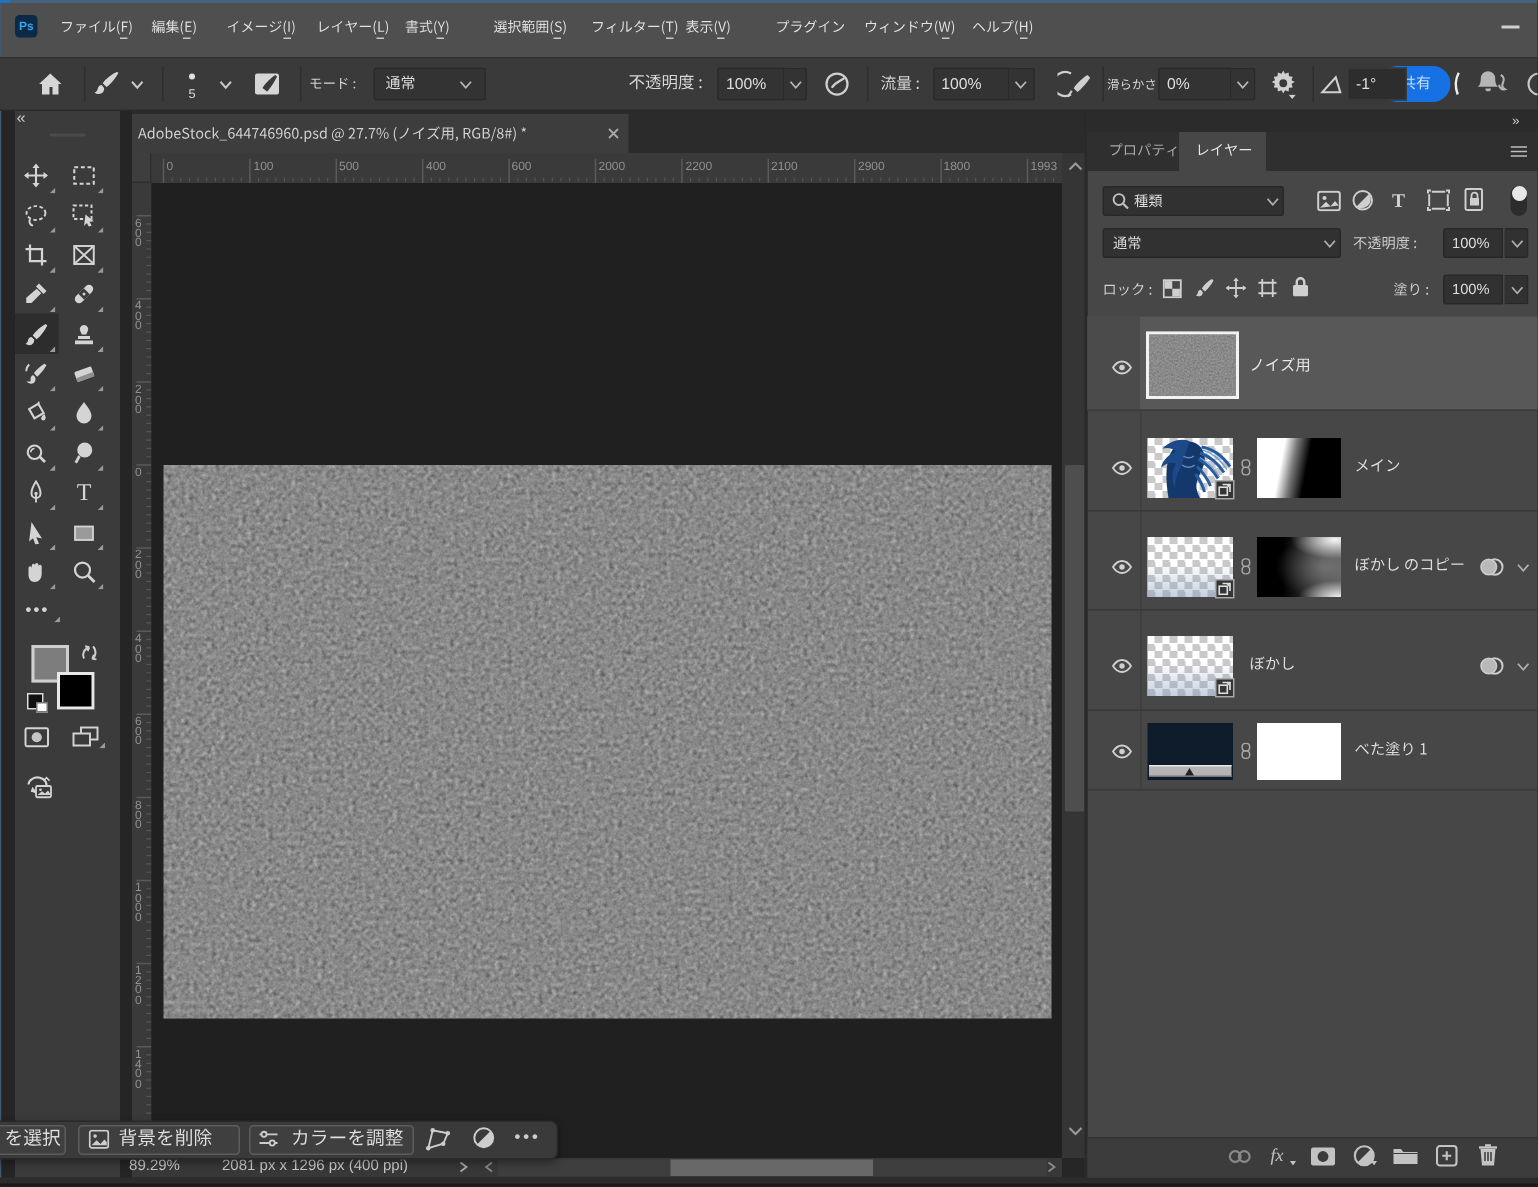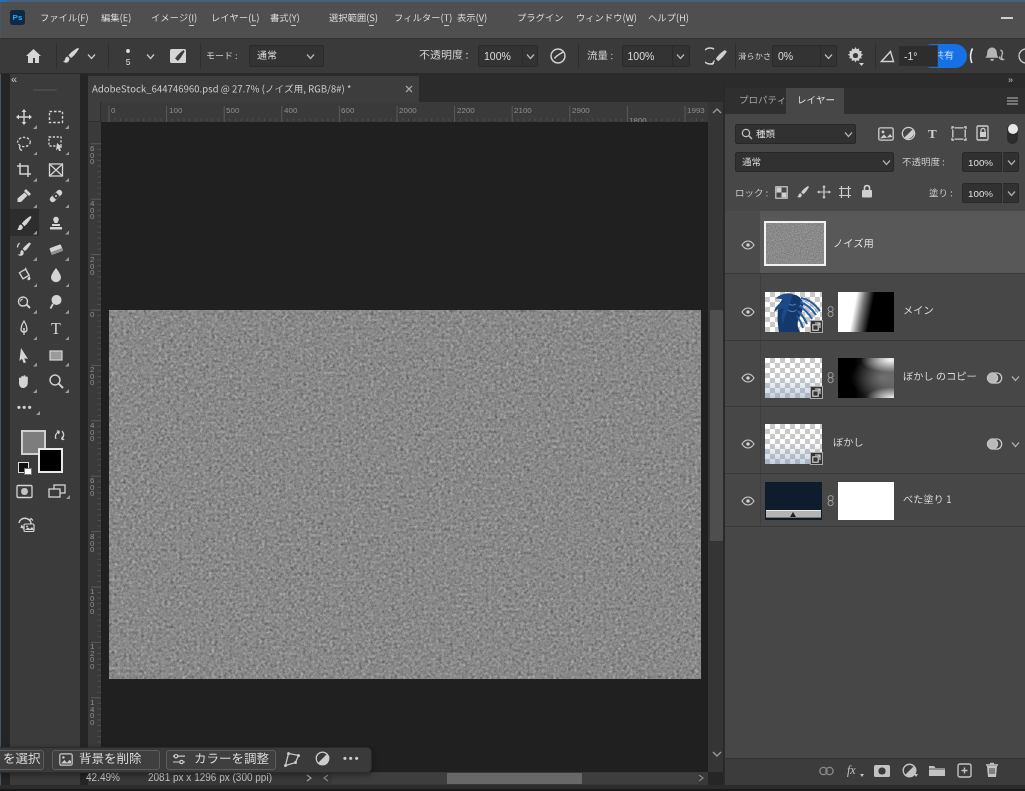--- a/index.html
+++ b/index.html
@@ -408,21 +408,21 @@
   </svg>
 <div class="ab" style="left:111px;top:106px;font-size:8px;color:#909090">0</div>
 <div class="ab" style="left:169px;top:106px;font-size:8px;color:#909090">100</div>
 <div class="ab" style="left:226px;top:106px;font-size:8px;color:#909090">500</div>
 <div class="ab" style="left:284px;top:106px;font-size:8px;color:#909090">400</div>
 <div class="ab" style="left:341px;top:106px;font-size:8px;color:#909090">600</div>
 <div class="ab" style="left:399px;top:106px;font-size:8px;color:#909090">2000</div>
 <div class="ab" style="left:457px;top:106px;font-size:8px;color:#909090">2200</div>
 <div class="ab" style="left:514px;top:106px;font-size:8px;color:#909090">2100</div>
 <div class="ab" style="left:572px;top:106px;font-size:8px;color:#909090">2900</div>
-<div class="ab" style="left:629px;top:116px;font-size:8px;color:#909090">1800</div>
+<div class="ab" style="left:629px;top:106px;font-size:8px;color:#909090">1800</div>
 <div class="ab" style="left:687px;top:106px;font-size:8px;color:#909090">1993</div>
 <svg class="ab" style="left:88px;top:122px" width="13" height="650">
     <line x1="3" y1="21.8" x2="13" y2="21.8" stroke="#5a5a5a" stroke-width="1"></line>
     <line x1="3" y1="77.2" x2="13" y2="77.2" stroke="#5a5a5a" stroke-width="1"></line>
     <line x1="3" y1="132.6" x2="13" y2="132.6" stroke="#5a5a5a" stroke-width="1"></line>
     <line x1="3" y1="188.0" x2="13" y2="188.0" stroke="#5a5a5a" stroke-width="1"></line>
     <line x1="3" y1="243.4" x2="13" y2="243.4" stroke="#5a5a5a" stroke-width="1"></line>
     <line x1="3" y1="298.8" x2="13" y2="298.8" stroke="#5a5a5a" stroke-width="1"></line>
     <line x1="3" y1="354.2" x2="13" y2="354.2" stroke="#5a5a5a" stroke-width="1"></line>
     <line x1="3" y1="409.6" x2="13" y2="409.6" stroke="#5a5a5a" stroke-width="1"></line>
@@ -569,22 +569,22 @@
   </svg>
 <div style="position:absolute;left:708px;top:102px;width:17px;height:670px;background:#353535"></div>
 <svg class="ab" style="left:712px;top:107px" width="10" height="8" viewBox="0 0 10 8">
     <path d="M1 6 L5 2 L9 6" stroke="#9a9a9a" stroke-width="1.4" fill="none"></path>
   </svg>
 <div style="position:absolute;left:710px;top:310px;width:13px;height:231px;background:#4e4e4e;border-radius:1px"></div>
 <svg class="ab" style="left:712px;top:750px" width="10" height="8" viewBox="0 0 10 8">
     <path d="M1 2 L5 6 L9 2" stroke="#9a9a9a" stroke-width="1.4" fill="none"></path>
   </svg>
 <div style="position:absolute;left:88px;top:772px;width:620px;height:13px;background:#383838"></div>
-<div class="ab" style="left:78px;top:772px;width:50px;font-size:10px;color:#c9c9c9;text-align:center">42.49%</div>
-<div class="ab" style="left:148px;top:772px;font-size:10px;color:#c9c9c9">2081 px x 1296 px (300 ppi)</div>
+<div class="ab" style="left:78px;top:772px;width:50px;font-size:10px;color:#c9c9c9;text-align:center">89.29%</div>
+<div class="ab" style="left:148px;top:772px;font-size:10px;color:#c9c9c9">2081 px x 1296 px (400 ppi)</div>
 <svg class="ab" style="left:306px;top:774px" width="6" height="8" viewBox="0 0 6 8">
     <path d="M1 1 L5 4 L1 7" stroke="#aaa" stroke-width="1.2" fill="none"></path>
   </svg>
 <svg class="ab" style="left:323px;top:774px" width="6" height="8" viewBox="0 0 6 8">
     <path d="M5 1 L1 4 L5 7" stroke="#8a8a8a" stroke-width="1.2" fill="none"></path>
   </svg>
 <div style="position:absolute;left:332px;top:773px;width:366px;height:11px;background:#3e3e3e"></div>
 <div style="position:absolute;left:447px;top:773px;width:135px;height:11px;background:#686868"></div>
 <svg class="ab" style="left:698px;top:774px" width="6" height="8" viewBox="0 0 6 8">
     <path d="M1 1 L5 4 L1 7" stroke="#8a8a8a" stroke-width="1.2" fill="none"></path>

